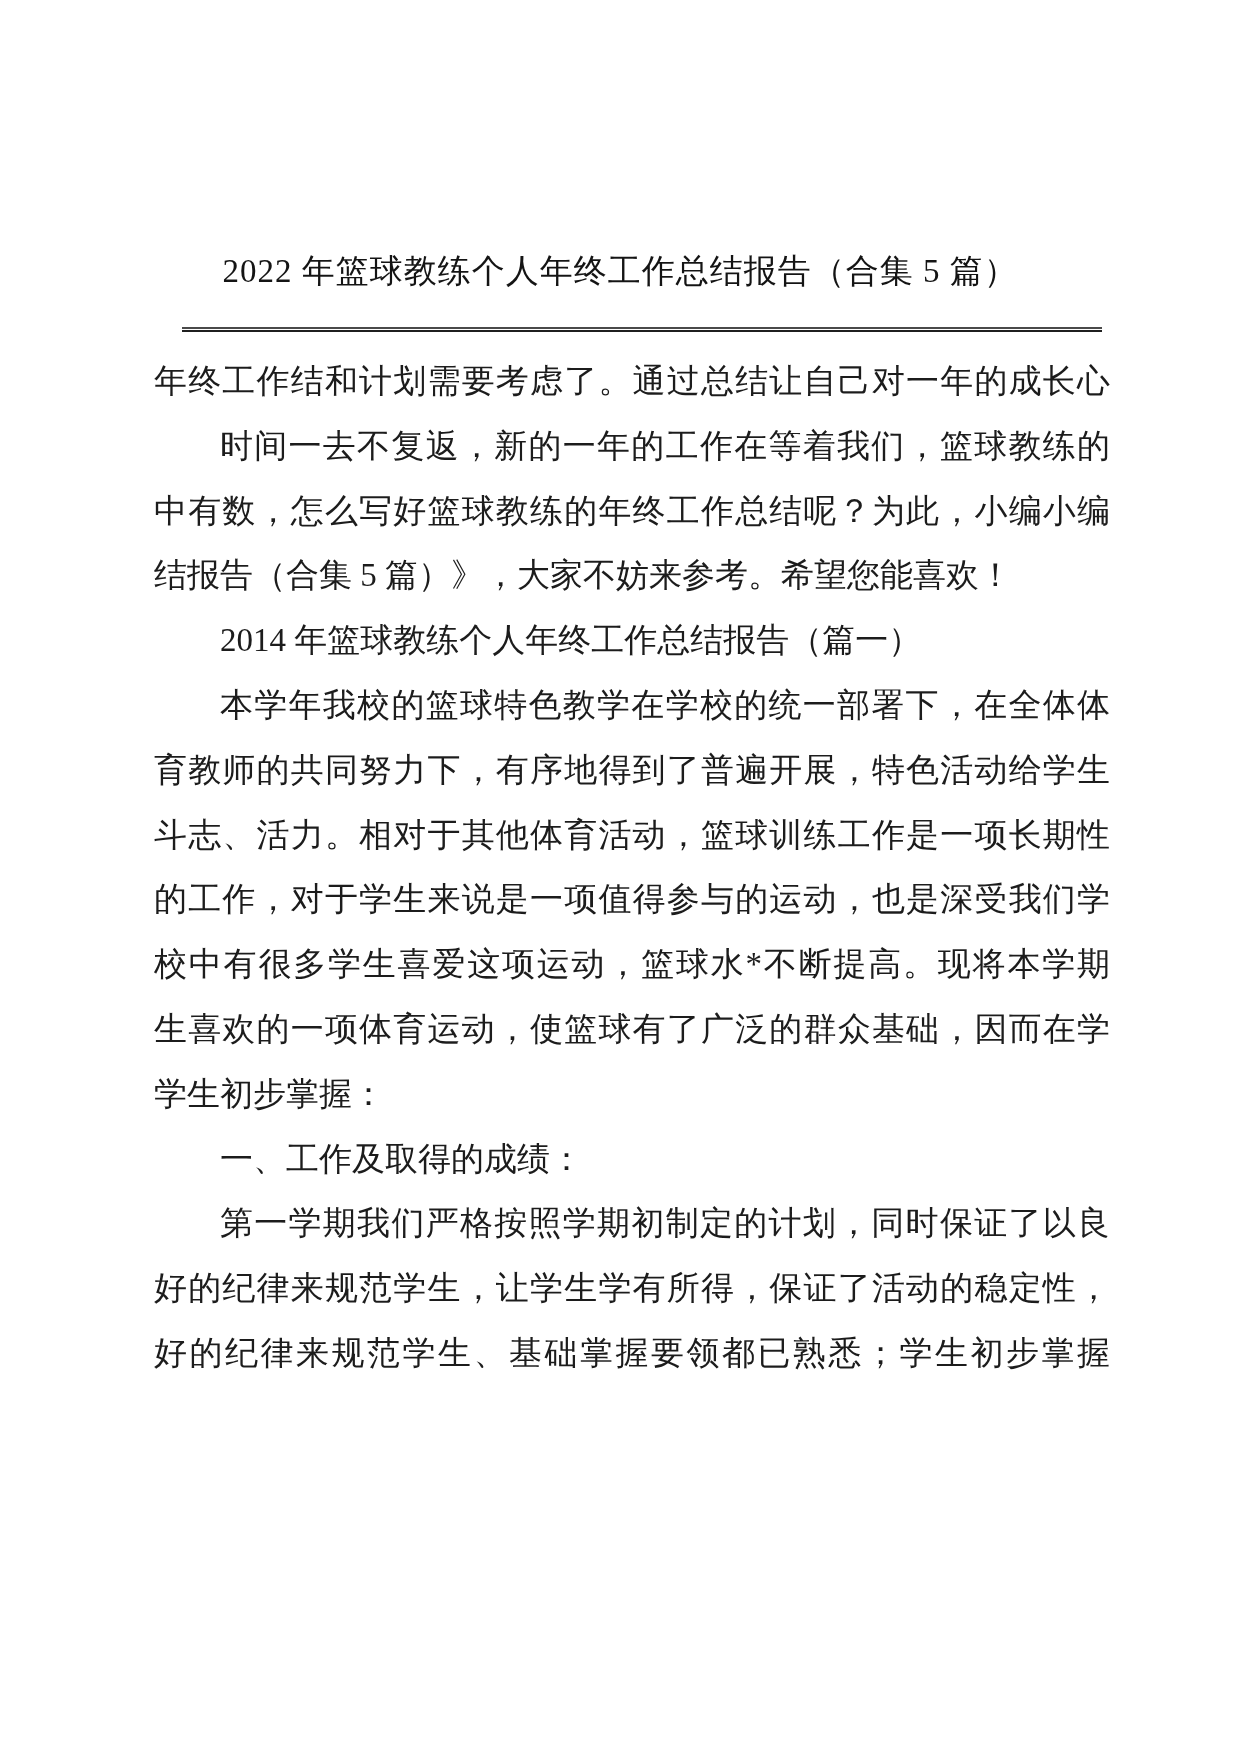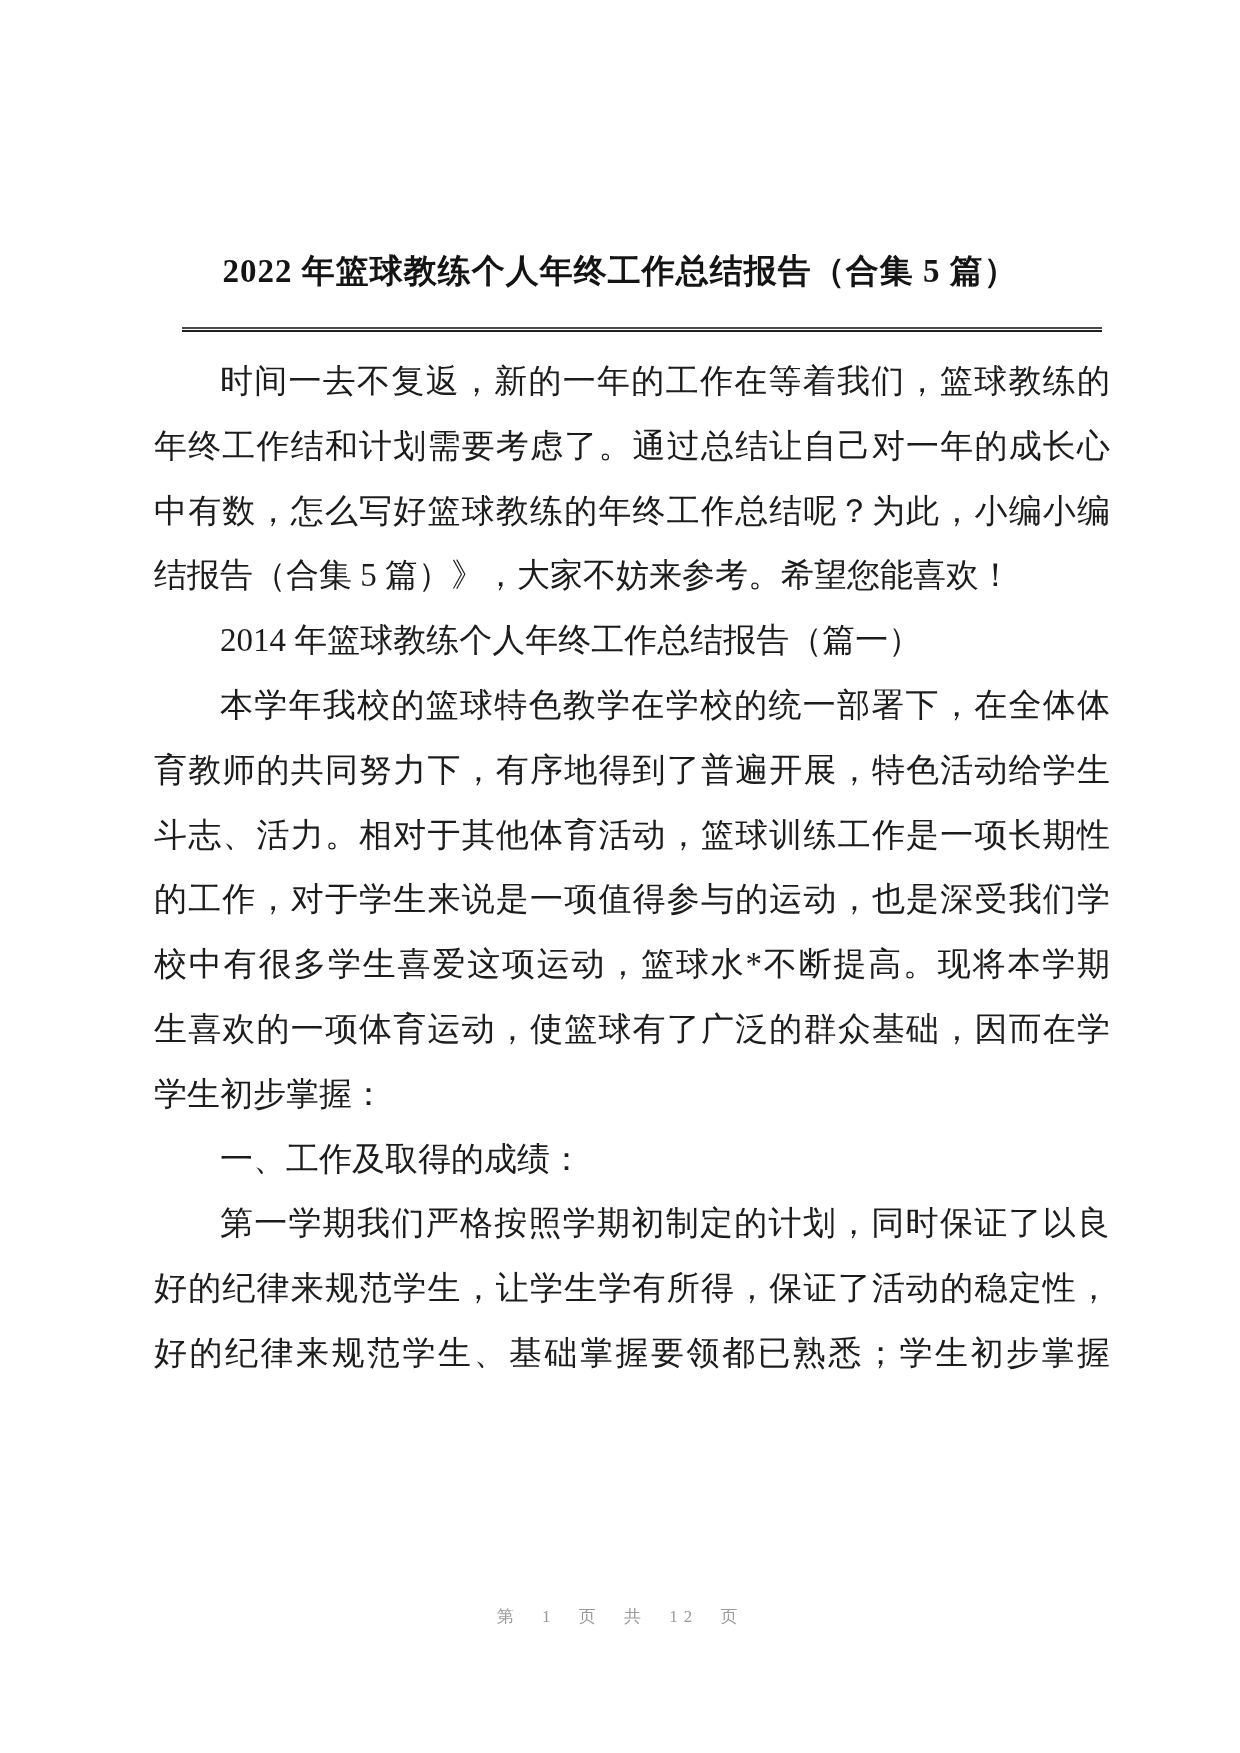--- a/index.html
+++ b/index.html
@@ -17,21 +17,21 @@
     color: #1c1c1c;
   }
   .title {
     position: absolute;
     top: 247px;
     left: 0;
     width: 100%;
     margin: 0;
     text-align: center;
     font-size: 33px;
-    font-weight: bold;
+    font-weight: normal;
     line-height: 48px;
     letter-spacing: 1px;
     color: #141414;
   }
   .rule {
     position: absolute;
     top: 327px;
     left: 182px;
     width: 920px;
     height: 1px;
@@ -75,34 +75,31 @@
 </style>
 </head>
 <body>
 
 <div class="page">
   <h1 class="title">2022 年篮球教练个人年终工作总结报告（合集 5 篇）</h1>
 
   <div class="rule"></div>
 
   <div class="body" id="doc-body">
+      <div class="line fill">年终工作结和计划需要考虑了。通过总结让自己对一年的成长心</div>
       <div class="line indent fill">时间一去不复返，新的一年的工作在等着我们，篮球教练的</div>
-      <div class="line fill">年终工作结和计划需要考虑了。通过总结让自己对一年的成长心</div>
       <div class="line fill">中有数，怎么写好篮球教练的年终工作总结呢？为此，小编小编</div>
       <div class="line">结报告（合集 5 篇）》，大家不妨来参考。希望您能喜欢！</div>
       <div class="line indent">2014 年篮球教练个人年终工作总结报告（篇一）</div>
       <div class="line indent fill">本学年我校的篮球特色教学在学校的统一部署下，在全体体</div>
       <div class="line fill">育教师的共同努力下，有序地得到了普遍开展，特色活动给学生</div>
       <div class="line fill">斗志、活力。相对于其他体育活动，篮球训练工作是一项长期性</div>
       <div class="line fill">的工作，对于学生来说是一项值得参与的运动，也是深受我们学</div>
       <div class="line fill">校中有很多学生喜爱这项运动，篮球水*不断提高。现将本学期</div>
       <div class="line fill">生喜欢的一项体育运动，使篮球有了广泛的群众基础，因而在学</div>
       <div class="line">学生初步掌握：</div>
       <div class="line indent">一、工作及取得的成绩：</div>
       <div class="line indent fill">第一学期我们严格按照学期初制定的计划，同时保证了以良</div>
       <div class="line fill">好的纪律来规范学生，让学生学有所得，保证了活动的稳定性，</div>
       <div class="line fill">好的纪律来规范学生、基础掌握要领都已熟悉；学生初步掌握</div>
     </div>
 
-  <div class="footer">
-    <span>第 1 页 共 12 页</span>
-  </div>
 </div>
 
 </body></html>

